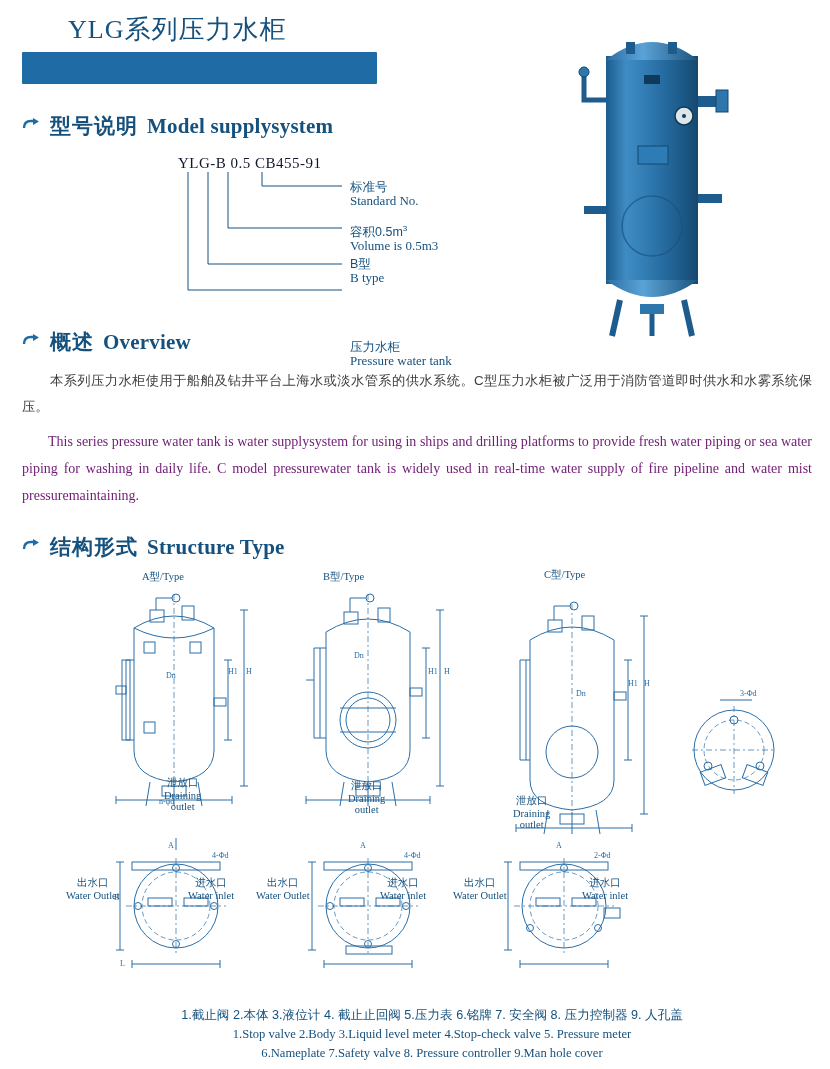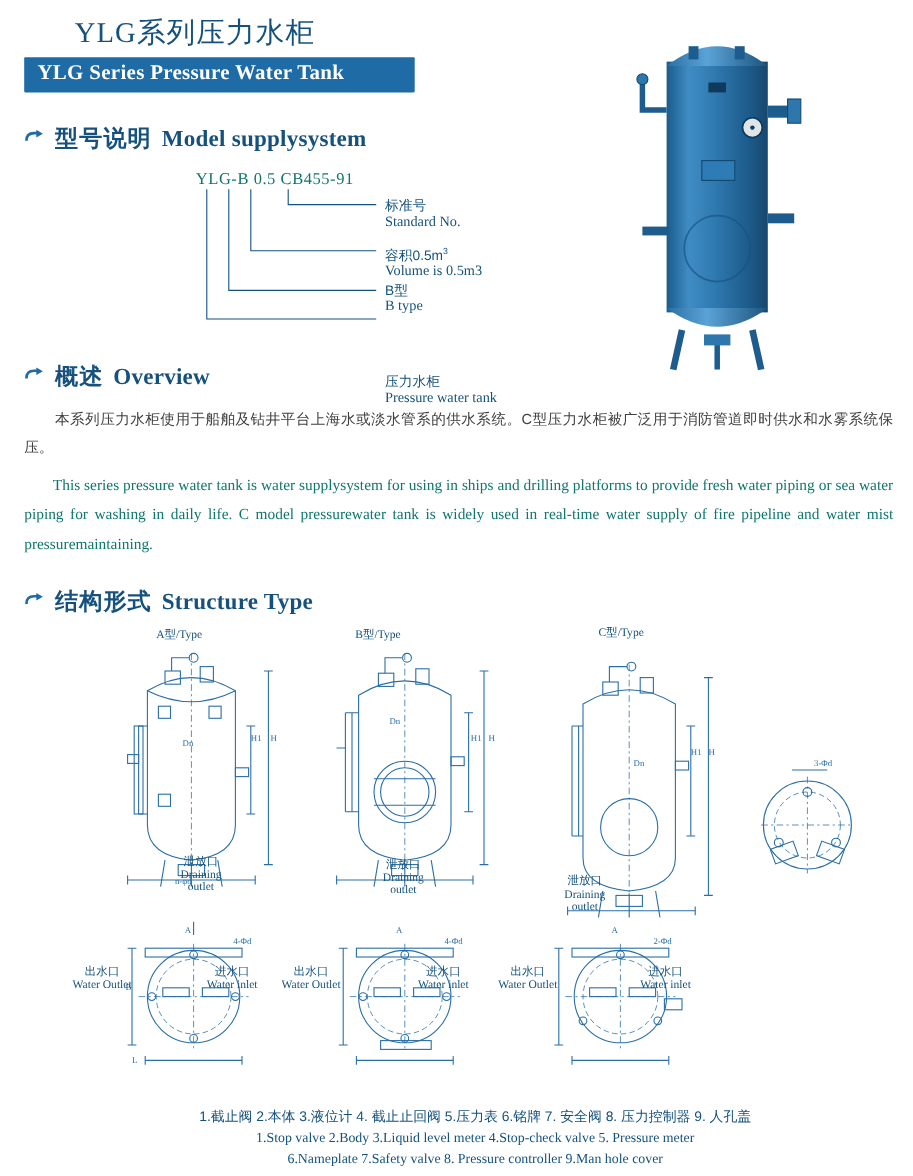--- a/index.html
+++ b/index.html
@@ -44,39 +44,39 @@
   }
   .sec .en{
     font-family:"Liberation Serif", serif;
     font-weight:bold;font-size:21px;color:#16517e;letter-spacing:.2px;
   }
 
   
   .model-code{
     position:absolute;left:178px;top:155px;
     font-family:"Liberation Serif", serif;
-    font-size:15px;color:#0f766e;letter-spacing:.5px;
+    font-size:15px;color:#0f172a;letter-spacing:.5px;
   }
   .leaders{position:absolute;left:170px;top:168px;width:210px;height:150px;}
   .label-group{position:absolute;font-size:12.5px;line-height:14px;color:#15517e;}
   .label-group .l-cn{font-family:"Liberation Sans", sans-serif;font-size:12.5px;}
   .label-group .l-en{font-family:"Liberation Serif", serif;font-size:13px;}
   .sup{font-size:8px;vertical-align:super;}
 
   
   .ov-cn{
     position:absolute;left:22px;top:368px;width:790px;
     font-family:"Liberation Sans", sans-serif;
     font-size:13.3px;line-height:26px;color:#404040;
     text-align:justify;text-indent:28px;
   }
   .ov-en{
     position:absolute;left:22px;top:428px;width:790px;
     font-family:"Liberation Serif", serif;
-    font-size:14px;line-height:27px;color:#0f766e;
+    font-size:14px;line-height:27px;color:#701a75;
     text-align:justify;text-indent:26px;
   }
 
   
   .photo{position:absolute;left:540px;top:18px;width:250px;height:320px;}
 
   
   .draw-wrap{position:absolute;left:16px;top:566px;width:800px;height:430px;}
   .dw-label{
     position:absolute;font-family:"Liberation Serif", serif;
@@ -92,21 +92,20 @@
   .legend .cnline{font-family:"Liberation Sans", sans-serif;}
   .legend .enline{font-family:"Liberation Serif", serif;}
 </style>
 </head>
 <body>
 
 <div class="page">
 
   <div class="title-cn">YLG系列压力水柜</div>
   <div class="title-en-bar"></div>
-  <div class="title-en">YLG Series Pressure Water Tank</div>
 
   <div class="photo">
     <svg width="250" height="320" viewBox="0 0 250 320">
       <defs>
         <linearGradient id="tankg" x1="0" y1="0" x2="1" y2="0">
           <stop offset="0%" stop-color="#1b5c8d"></stop>
           <stop offset="22%" stop-color="#3f8cc4"></stop>
           <stop offset="50%" stop-color="#2d77ad"></stop>
           <stop offset="80%" stop-color="#1d5c8c"></stop>
           <stop offset="100%" stop-color="#17486e"></stop>

